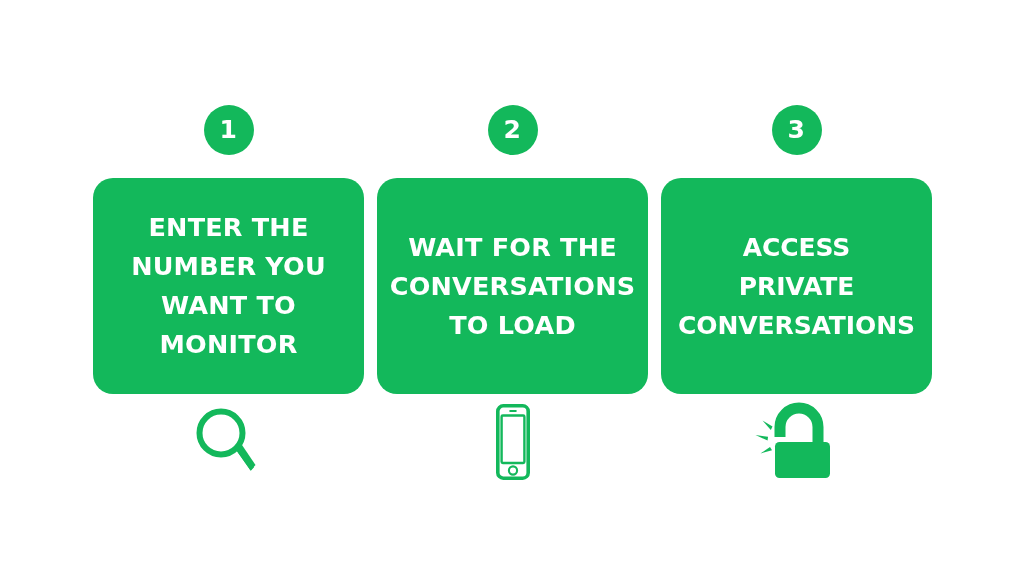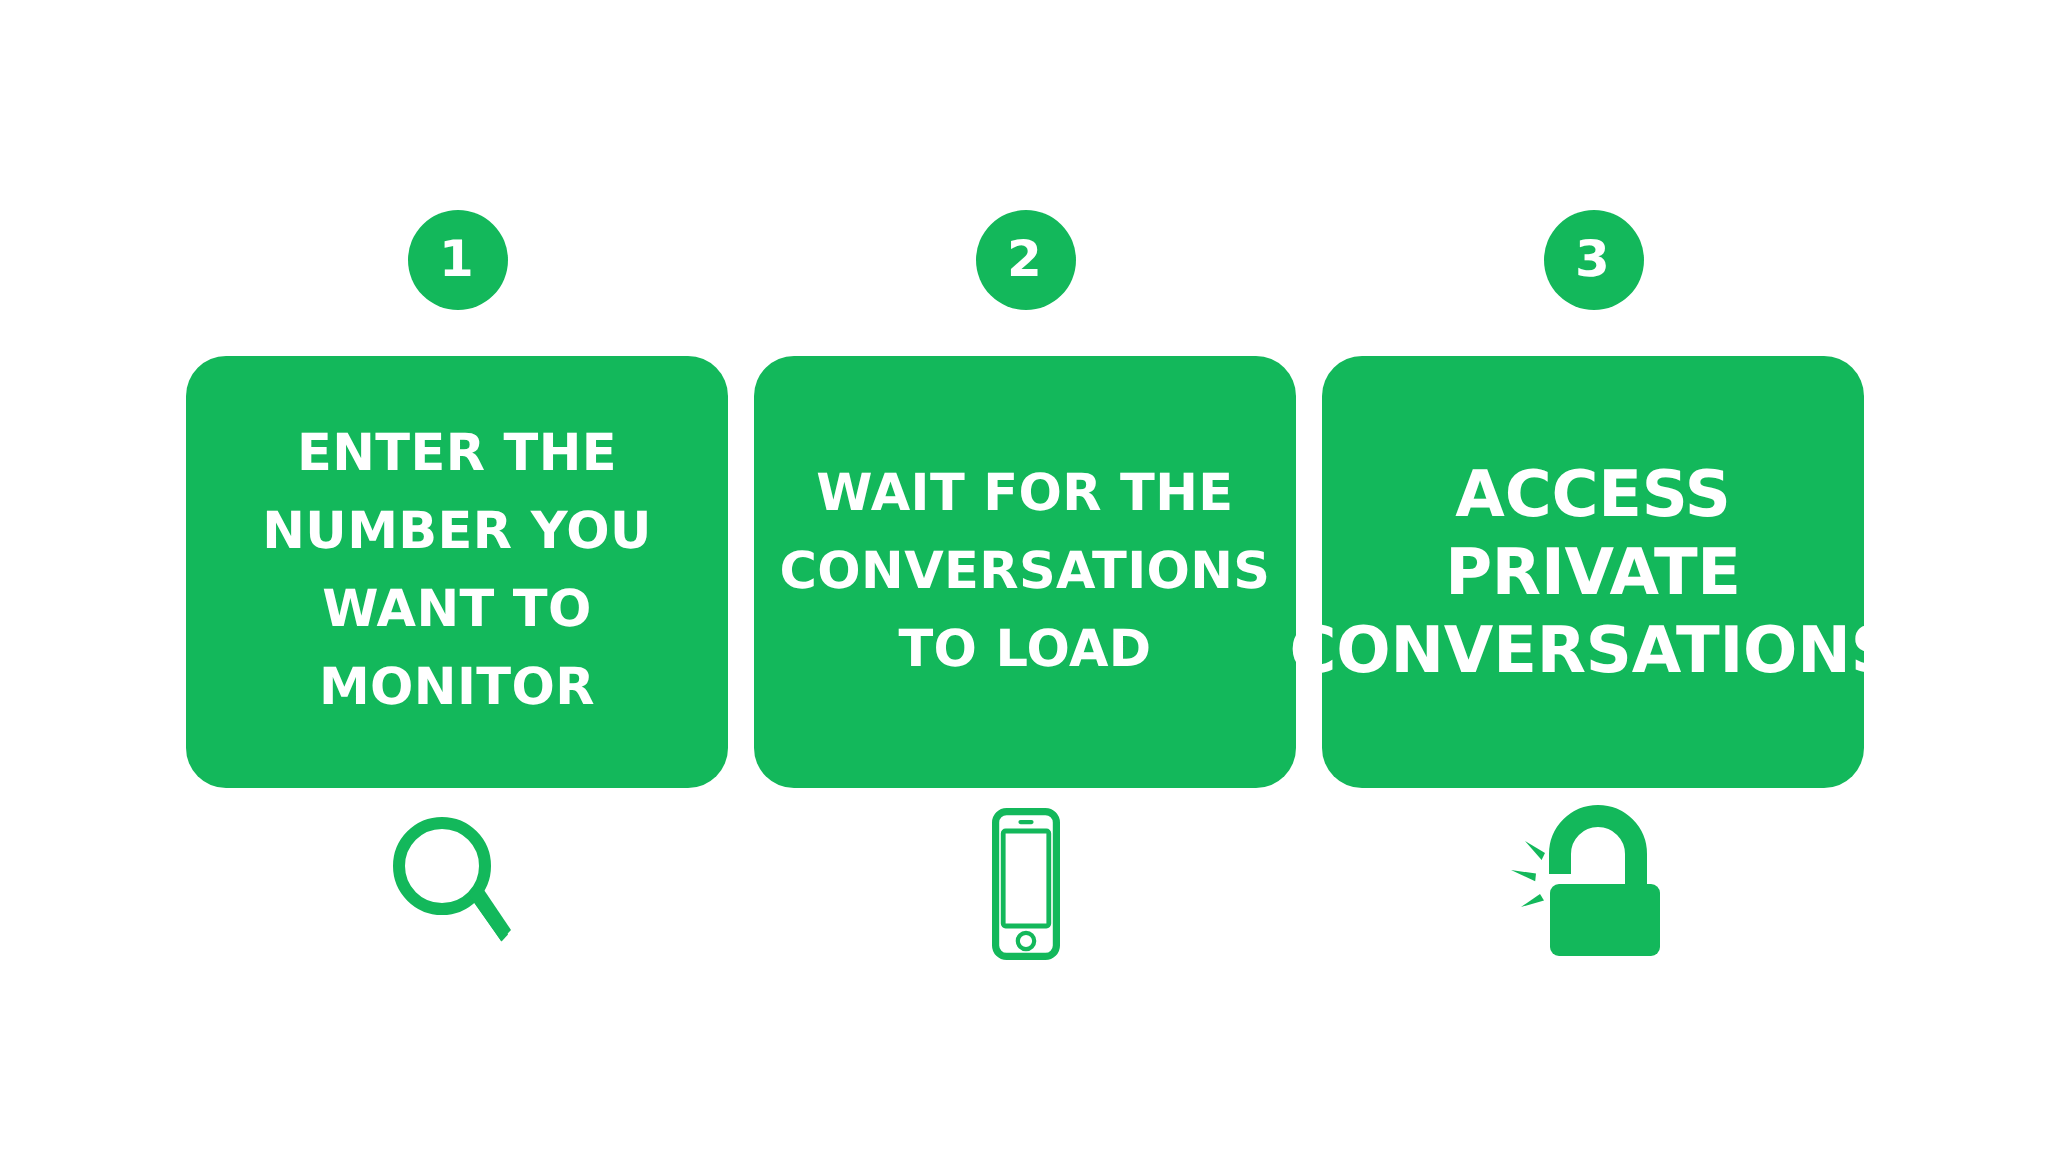--- a/index.html
+++ b/index.html
@@ -76,21 +76,21 @@
     color: #ffffff;
     text-align: center;
     text-transform: uppercase;
     font-family: "DejaVu Sans", sans-serif;
     font-weight: 700;
     font-size: 25.5px;
     line-height: 39px;
     letter-spacing: 0.2px;
     white-space: pre-line;
   }
-  .card-3 .card-text { font-size: 32px; letter-spacing: -0.1px; }
+  .card-3 .card-text { font-size: 25px; letter-spacing: -0.1px; }
 
   
   .icon-wrap {
     position: absolute;
     top: 297px;              
     left: 0;
     width: 271px;
     height: 80px;
     display: flex;
     align-items: center;

